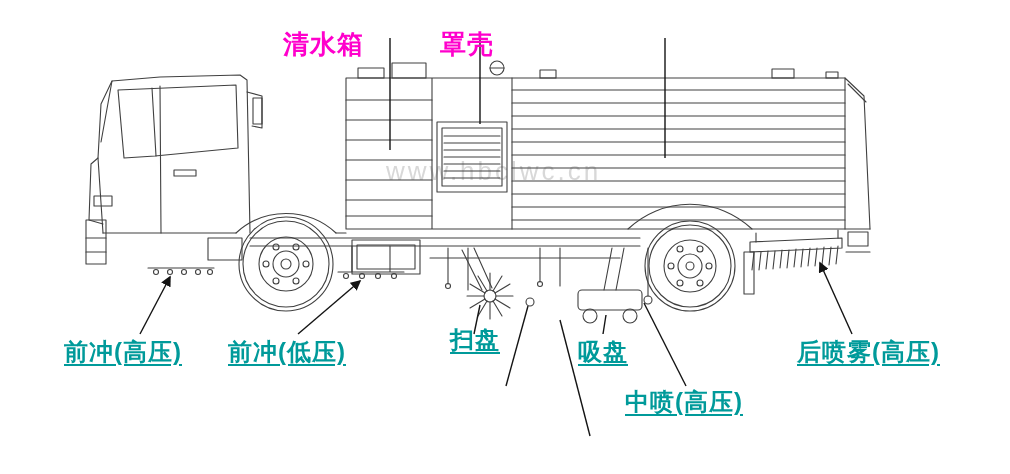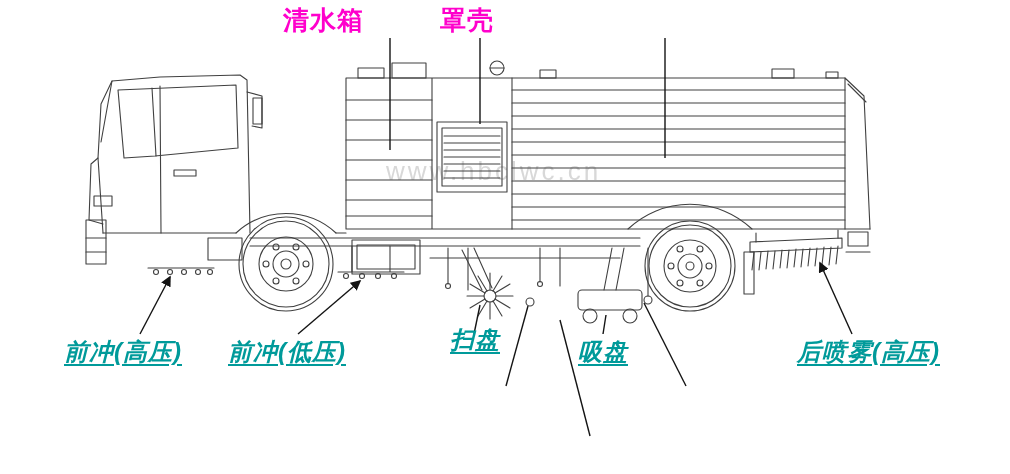--- a/index.html
+++ b/index.html
@@ -1,21 +1,21 @@
 <!DOCTYPE html>
 <html style="--background: #ffffff; --top-label: #ff00cc; --bottom-label: #009a9a; --drawing-line: #404040; --leader-line: #141414; --watermark: #d8d8d8;"><head>
 <meta charset="utf-8">
 <style>
   html,body{margin:0;padding:0;background:#ffffff;}
   body{font-family:"Liberation Sans","DejaVu Sans",sans-serif;}
   .stage{position:relative;width:1010px;height:474px;background:var(--background,#fff);overflow:hidden;}
   .drawing{position:absolute;left:0;top:0;}
   .label{position:absolute;font-weight:700;white-space:nowrap;line-height:1.15;letter-spacing:1px;}
-  .label-top{color:var(--top-label,#ff00cc);font-size:26px;}
-  .label-bottom{color:var(--bottom-label,#009a9a);font-size:24px;text-decoration:underline;text-underline-offset:4px;text-decoration-thickness:2px;font-style:italic;}
+  .label-top{color:var(--top-label,#ff00cc);font-size:26px;margin-top:24px;}
+  .label-bottom{color:var(--bottom-label,#009a9a);font-size:24px;text-decoration:underline;text-underline-offset:4px;text-decoration-thickness:2px;}
   .wm{font-size:26px;letter-spacing:3px;fill:var(--watermark,#d8d8d8);font-weight:400;}
   .art{stroke:var(--drawing-line,#404040);fill:none;stroke-width:1.1;stroke-linecap:round;stroke-linejoin:round;}
   .leader{stroke:var(--leader-line,#141414);stroke-width:1.4;fill:none;}
 </style>
 </head>
 <body>
 
 <div class="stage">
 
   <svg class="drawing" width="1010" height="474" viewBox="0 0 1010 474" xmlns="http://www.w3.org/2000/svg">
@@ -174,14 +174,15 @@
 
   <div class="label label-top" style="left:283px;top:6px">清水箱</div>
   <div class="label label-top" style="left:440px;top:6px">罩壳</div>
 
   <div class="label label-bottom" style="left:64px;top:338px">前冲(高压)</div>
   <div class="label label-bottom" style="left:228px;top:338px">前冲(低压)</div>
   <div class="label label-bottom" style="left:450px;top:326px">扫盘</div>
   <div class="label label-bottom" style="left:578px;top:338px">吸盘</div>
   <div class="label label-bottom" style="left:797px;top:338px">后喷雾(高压)</div>
 
+  <div class="label label-bottom" style="left:625px;top:388px">中喷(高压)</div>
 
 </div>
 
 </body></html>

